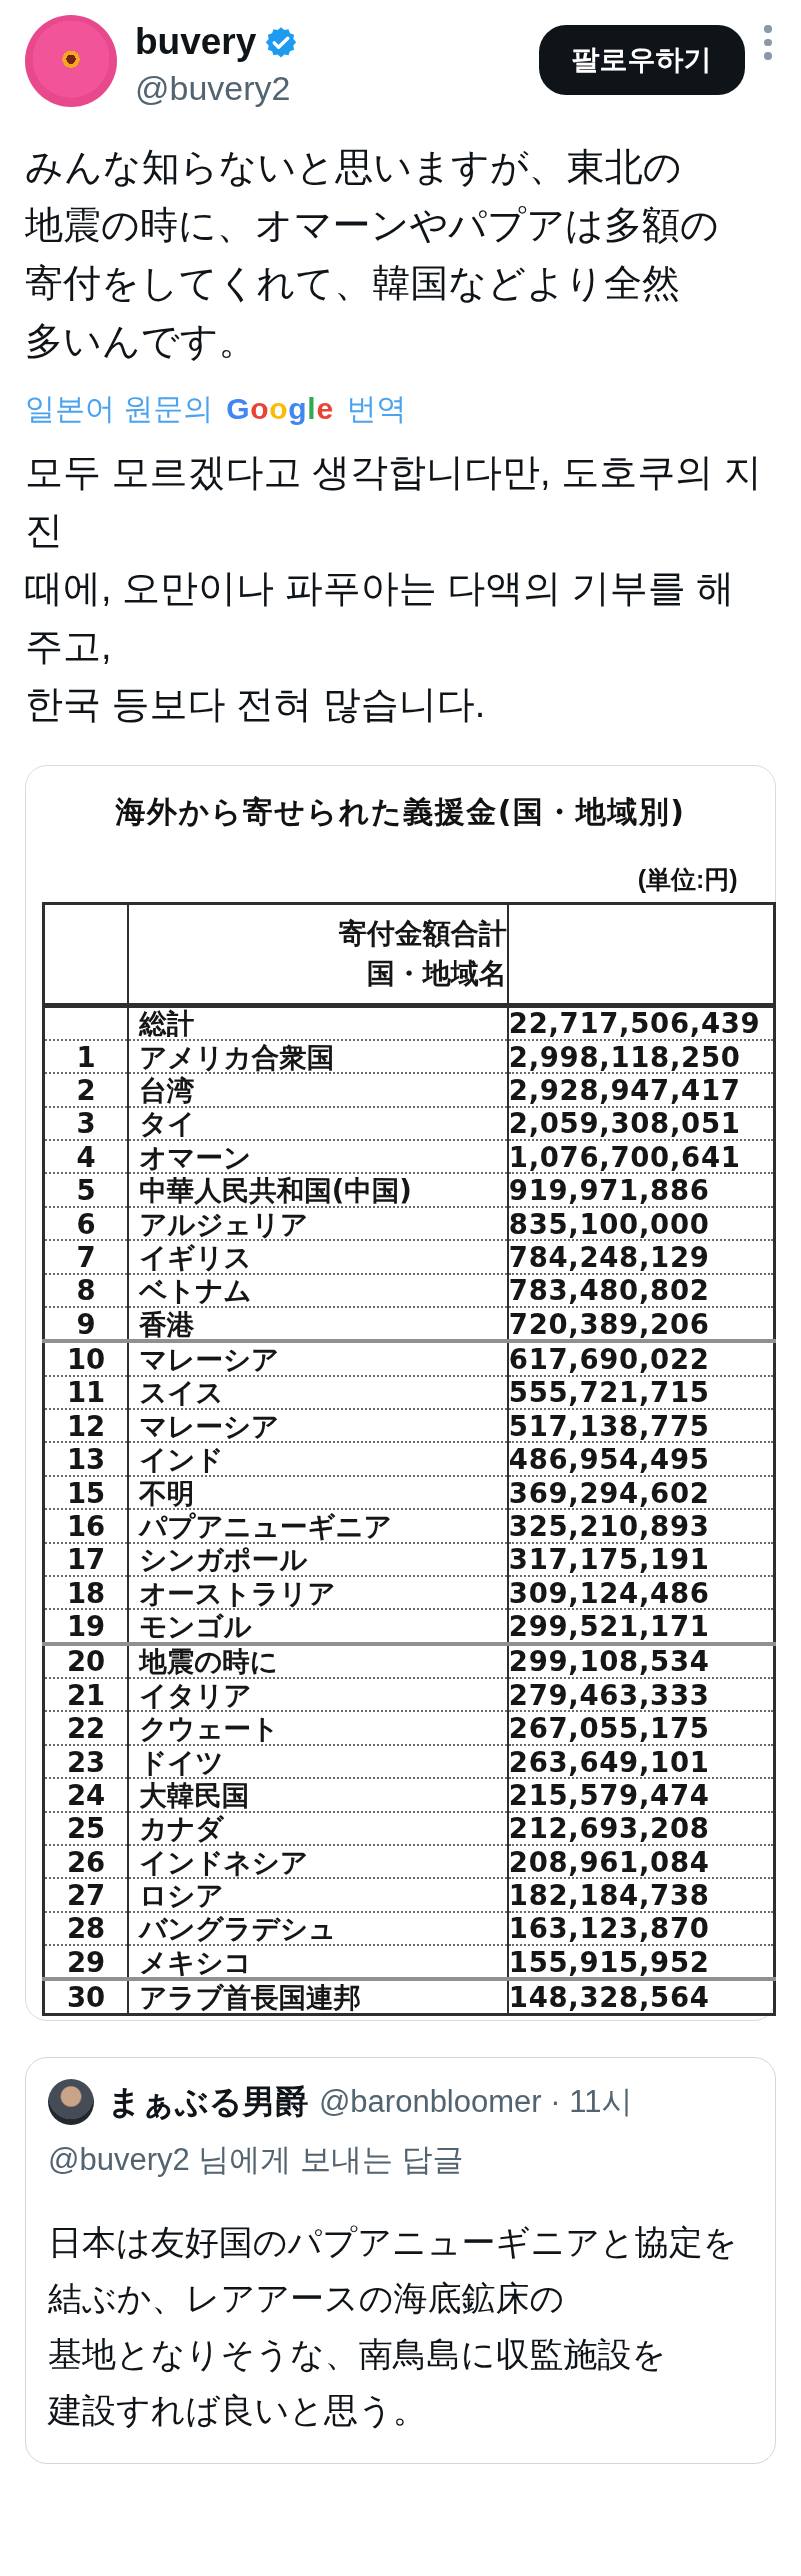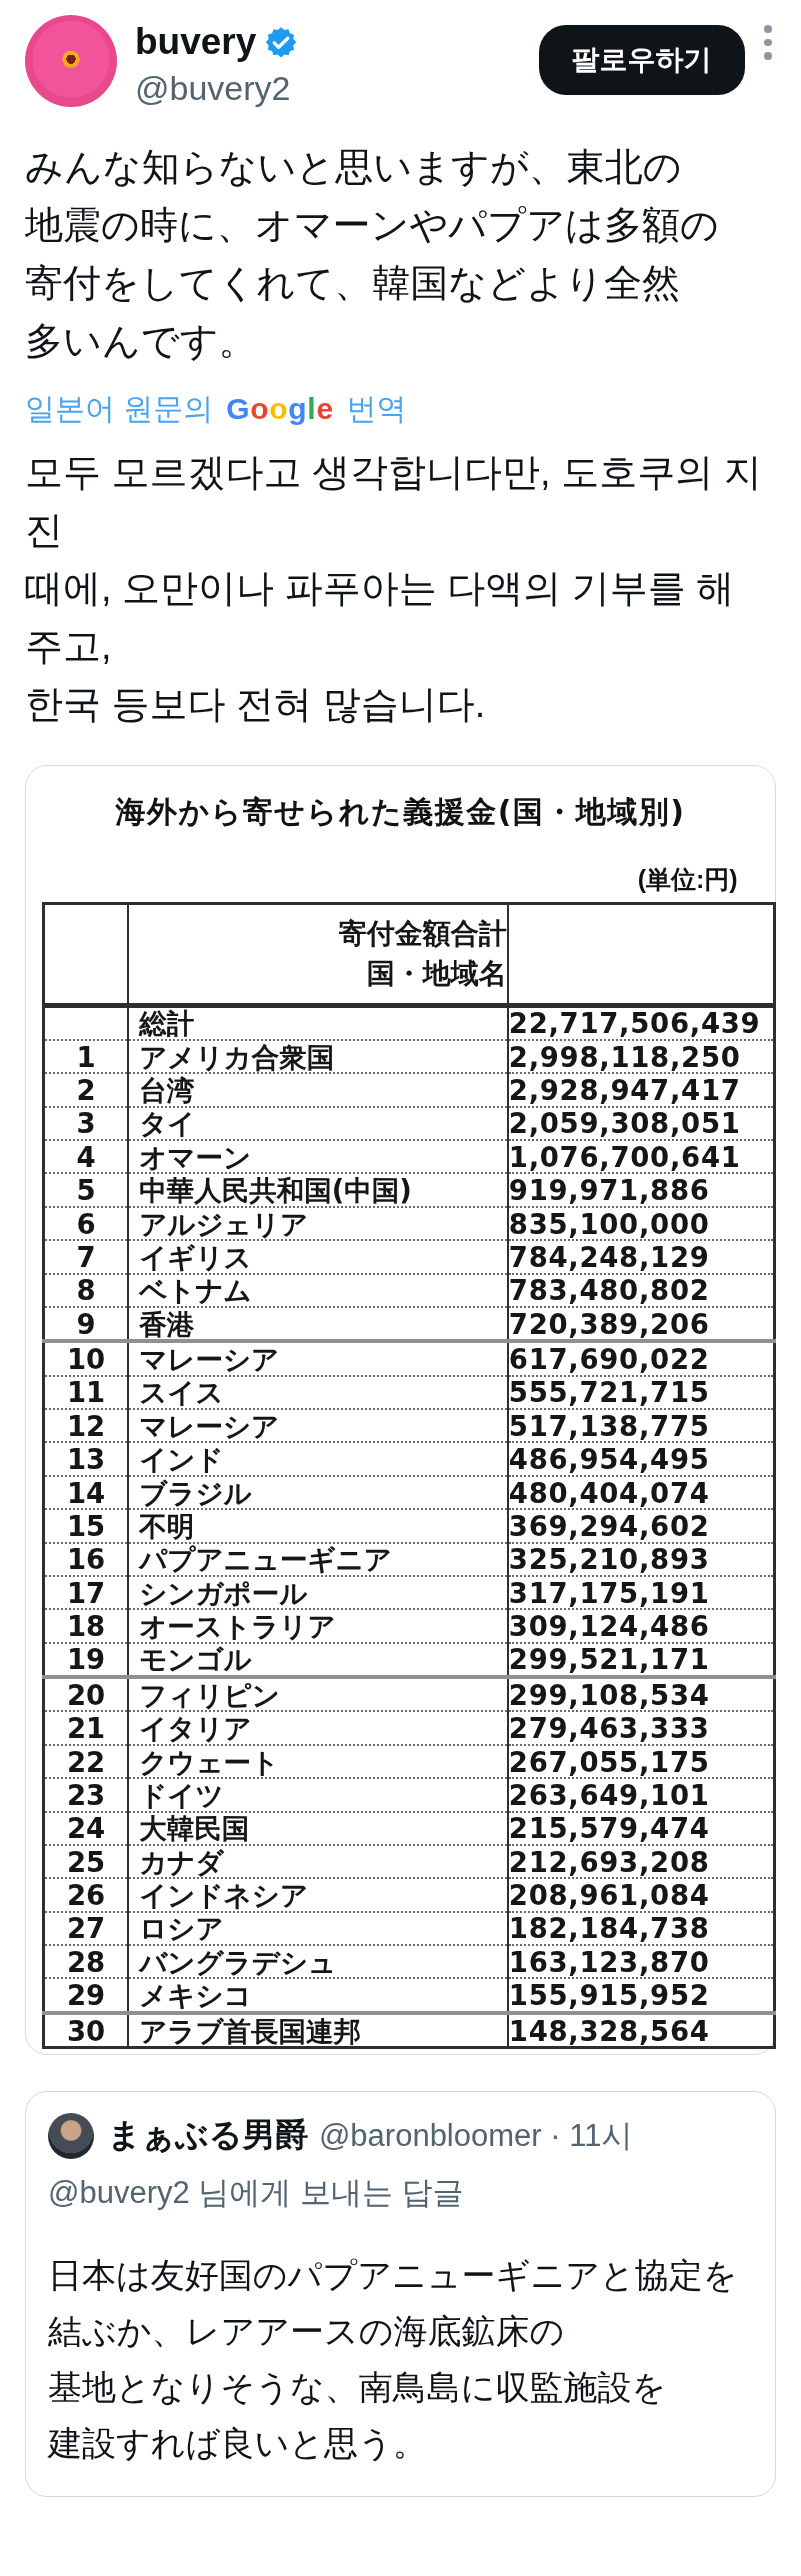--- a/index.html
+++ b/index.html
@@ -189,25 +189,20 @@
             <td class="c-rank">12</td>
             <td class="c-name">マレーシア</td>
             <td class="c-amt">517,138,775</td>
           </tr>
           <tr>
             <td class="c-rank">13</td>
             <td class="c-name">インド</td>
             <td class="c-amt">486,954,495</td>
           </tr>
           <tr>
-            <td class="c-rank">14</td>
-            <td class="c-name">ブラジル</td>
-            <td class="c-amt">480,404,074</td>
-          </tr>
-          <tr>
             <td class="c-rank">15</td>
             <td class="c-name">不明</td>
             <td class="c-amt">369,294,602</td>
           </tr>
           <tr>
             <td class="c-rank">16</td>
             <td class="c-name">パプアニューギニア</td>
             <td class="c-amt">325,210,893</td>
           </tr>
           <tr>
@@ -220,21 +215,21 @@
             <td class="c-name">オーストラリア</td>
             <td class="c-amt">309,124,486</td>
           </tr>
           <tr class="group-end">
             <td class="c-rank">19</td>
             <td class="c-name">モンゴル</td>
             <td class="c-amt">299,521,171</td>
           </tr>
           <tr>
             <td class="c-rank">20</td>
-            <td class="c-name">フィリピン</td>
+            <td class="c-name">地震の時に</td>
             <td class="c-amt">299,108,534</td>
           </tr>
           <tr>
             <td class="c-rank">21</td>
             <td class="c-name">イタリア</td>
             <td class="c-amt">279,463,333</td>
           </tr>
           <tr>
             <td class="c-rank">22</td>
             <td class="c-name">クウェート</td>

